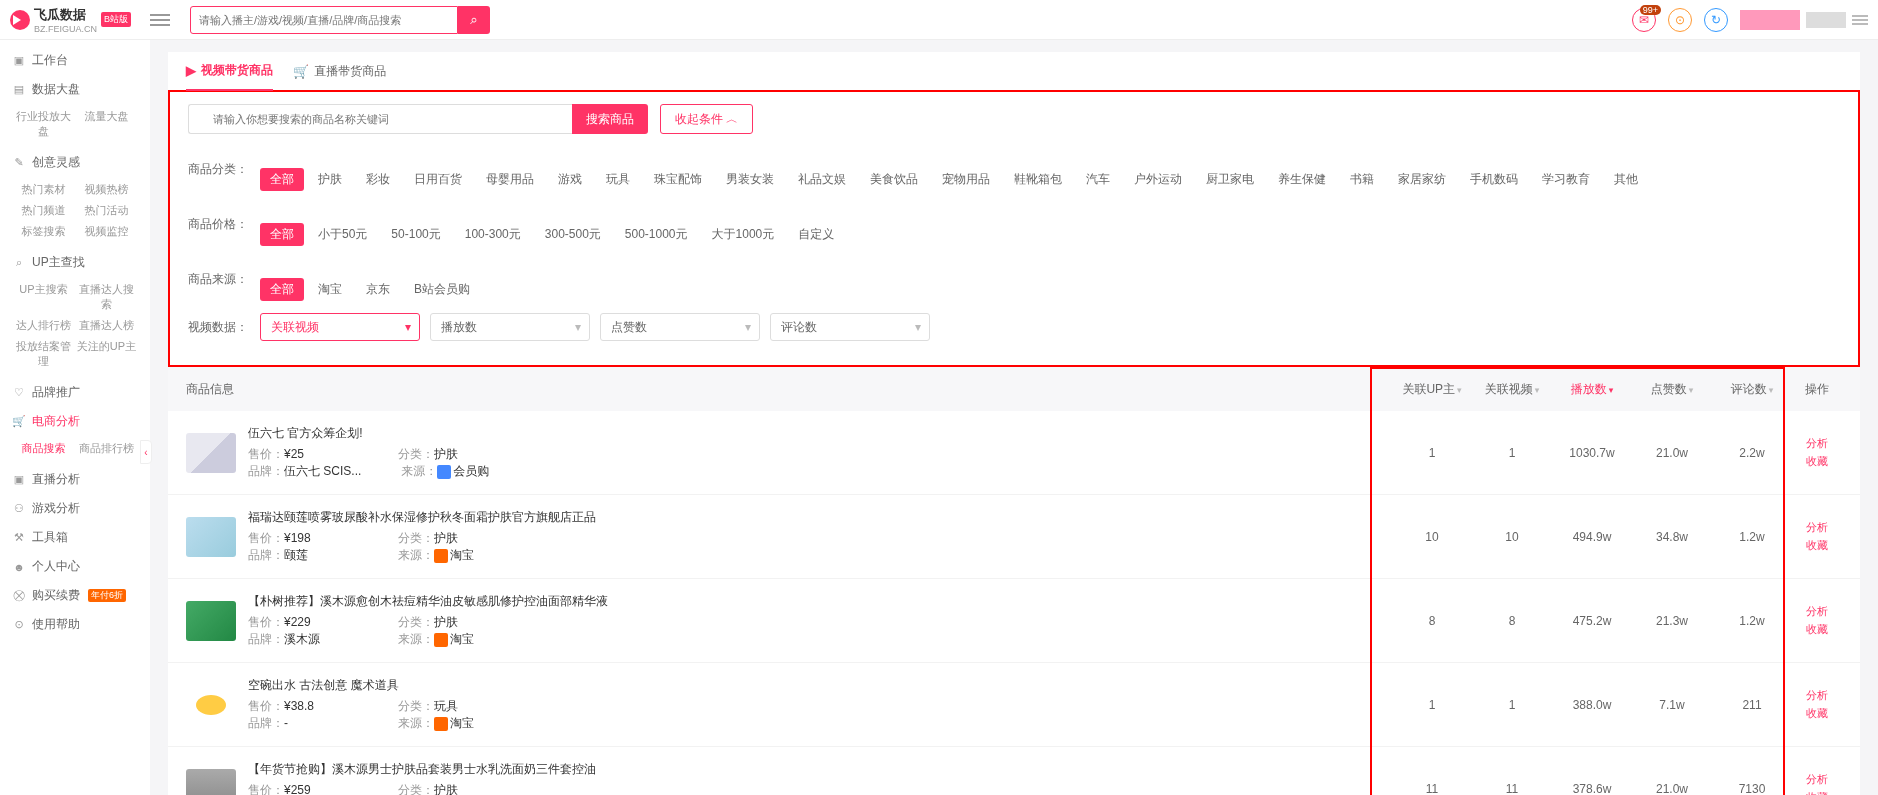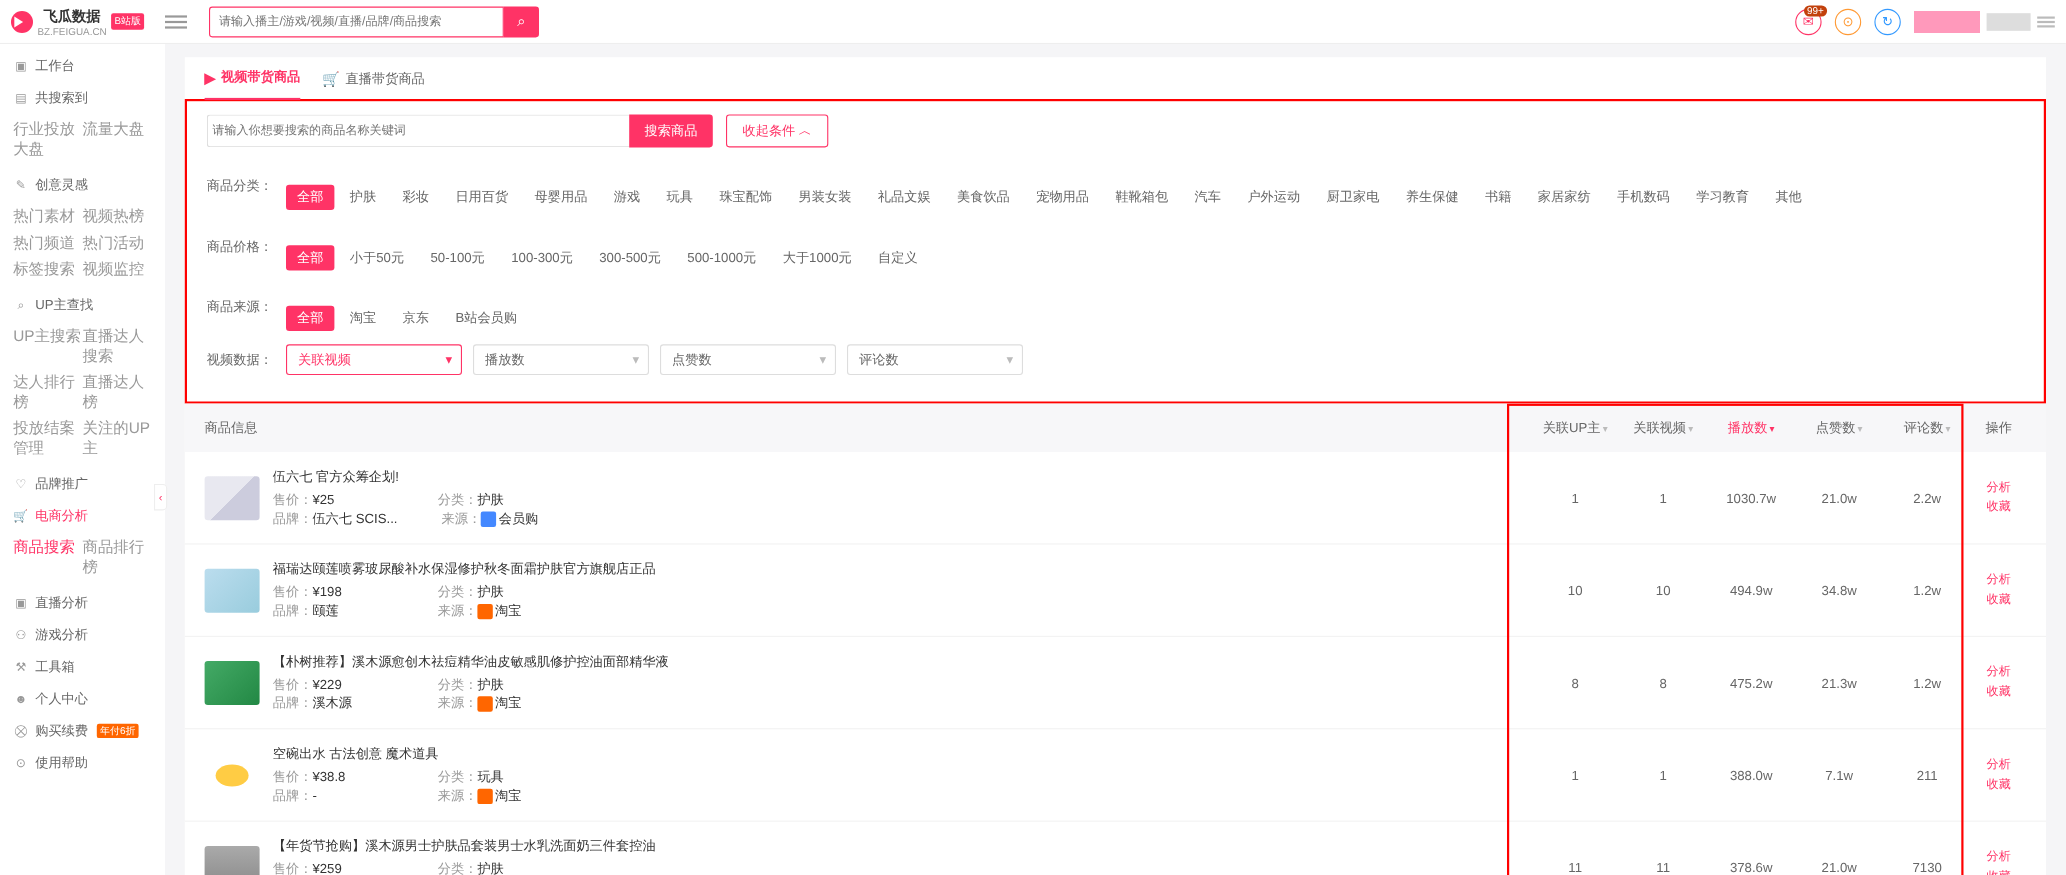--- a/index.html
+++ b/index.html
@@ -3,21 +3,21 @@
 <meta charset="utf-8">
 <style>
 * { margin:0; padding:0; box-sizing:border-box; font-family:"Microsoft YaHei","PingFang SC",sans-serif; }
 body { background:#f5f5f7; font-size:12px; color:#333; }
 
 
 .header { position:fixed; top:0; left:0; right:0; height:40px; background:#fff; display:flex; align-items:center; padding:0 10px; z-index:100; border-bottom:1px solid #eee; }
 .logo { display:flex; align-items:center; gap:4px; width:130px; }
 .logo-icon { width:20px; height:20px; background:#ff3366; border-radius:50%; position:relative; }
 .logo-icon::after{content:"";position:absolute;left:3px;top:5px;width:0;height:0;border-top:5px solid transparent;border-bottom:5px solid transparent;border-left:8px solid #fff;}
-.logo-text { font-size:13px; font-weight:bold;text-align:center; }
+.logo-text { font-size:13px; font-weight:bold; }
 .logo-sub { font-size:9px; color:#999; }
 .logo-badge{font-size:9px;background:#ff3366;color:#fff;padding:1px 3px;border-radius:2px;}
 .menu-toggle{width:20px;display:flex;flex-direction:column;gap:3px;margin:0 10px;cursor:pointer;}
 .menu-toggle span{height:2px;background:#999;}
 .top-search{flex:0 0 300px;display:flex;margin-left:10px;}
 .top-search input{flex:1;height:28px;border:1px solid #ff3366;border-radius:3px 0 0 3px;padding:0 8px;font-size:11px;}
 .top-search button{width:32px;height:28px;background:#ff3366;border:none;border-radius:0 3px 3px 0;color:#fff;cursor:pointer;}
 .header-right{margin-left:auto;display:flex;align-items:center;gap:12px;}
 .hicon{width:24px;height:24px;border-radius:50%;display:flex;align-items:center;justify-content:center;position:relative;}
 .hicon.msg{border:1.5px solid #ff3366;color:#ff3366;}
@@ -29,36 +29,36 @@
 .avatar-gray{width:40px;height:16px;background:#ddd;}
 .menu-ic{width:16px;display:flex;flex-direction:column;gap:2px;}
 .menu-ic span{height:2px;background:#bbb;}
 
 
 .sidebar{position:fixed;left:0;top:40px;bottom:0;width:150px;background:#fff;overflow-y:auto;padding:6px 0;font-size:12px;}
 .sb-section{padding:6px 12px;color:#666;display:flex;align-items:center;gap:6px;cursor:pointer;}
 .sb-section.active{color:#ff3366;}
 .sb-ic{width:14px;text-align:center;color:#999;font-size:11px;}
 .sb-sub{display:flex;flex-wrap:wrap;padding:2px 12px 6px;gap:0;}
-.sb-sub a{width:50%;color:#999;font-size:14px;padding:3px 0;cursor:pointer;}
+.sb-sub a{width:50%;color:#999;font-size:11px;padding:3px 0;cursor:pointer;text-align:center;}
 .sb-sub a.active{color:#ff3366;}
 .badge-y{background:#ff6600;color:#fff;font-size:9px;padding:0 3px;border-radius:2px;margin-left:2px;}
 .collapse-btn{position:fixed;left:140px;top:440px;width:12px;height:24px;background:#fff;border:1px solid #eee;border-radius:0 4px 4px 0;display:flex;align-items:center;justify-content:center;color:#ff3366;font-size:10px;cursor:pointer;}
 
 
 .main{margin-left:150px;margin-top:40px;padding:12px 18px;min-height:calc(100vh - 40px);}
 .tabs{background:#fff;padding:10px 18px 0;display:flex;gap:20px;}
 .tab{display:flex;align-items:center;gap:5px;padding-bottom:10px;cursor:pointer;color:#666;}
 .tab.active{color:#ff3366;border-bottom:2px solid #ff3366;font-weight:bold;}
 .tab-ic{font-size:13px;}
 
 .filter-box{background:#fff;padding:12px 18px;border:2px solid #ff0000;margin-top:-1px;}
 .search-row{display:flex;gap:12px;margin-bottom:14px;}
 .s-input-wrap{display:flex;flex:0 0 460px;}
-.s-input-wrap input{flex:1;height:30px;border:1px solid #ddd;border-right:none;border-radius:3px 0 0 3px;padding:0 4px;font-size:11px;}
+.s-input-wrap input{flex:1;height:30px;border:1px solid #ddd;border-right:none;border-radius:3px 0 0 3px;padding:0 24px;font-size:11px;}
 .s-input-wrap button{height:30px;padding:0 14px;background:#ff3366;color:#fff;border:none;border-radius:0 3px 3px 0;font-size:12px;cursor:pointer;}
 .collapse-btn2{height:30px;padding:0 14px;border:1px solid #ff3366;color:#ff3366;background:#fff;border-radius:3px;font-size:12px;cursor:pointer;display:flex;align-items:center;gap:3px;}
 
 .f-row{display:flex;align-items:center;margin-bottom:12px;font-size:12px;}
 .f-label{width:72px;color:#666;}
 .f-opts{display:flex;flex-wrap:wrap;gap:4px;align-items:center;margin-top:20px;}
 .f-tag{padding:3px 10px;color:#666;cursor:pointer;border-radius:3px;}
 .f-tag.active{background:#ff3366;color:#fff;}
 .f-sel{display:flex;gap:10px;}
 .sel{height:28px;border:1px solid #ddd;border-radius:3px;padding:0 24px 0 10px;min-width:160px;color:#666;position:relative;display:flex;align-items:center;cursor:pointer;background:#fff;}
@@ -138,21 +138,21 @@
   </div>
 </div>
 
 <div class="sidebar" id="sidebar">
     <div class="sb-section">
       <span class="sb-ic">▣</span>
       <span>工作台</span>
     </div>
     <div class="sb-section">
       <span class="sb-ic">▤</span>
-      <span>共搜索到</span>
+      <span>数据大盘</span>
     </div>
     <div class="sb-sub">
       <a>行业投放大盘</a>
       <a>流量大盘</a>
     </div>
     <div class="sb-section">
       <span class="sb-ic">✎</span>
       <span>创意灵感</span>
     </div>
     <div class="sb-sub">

